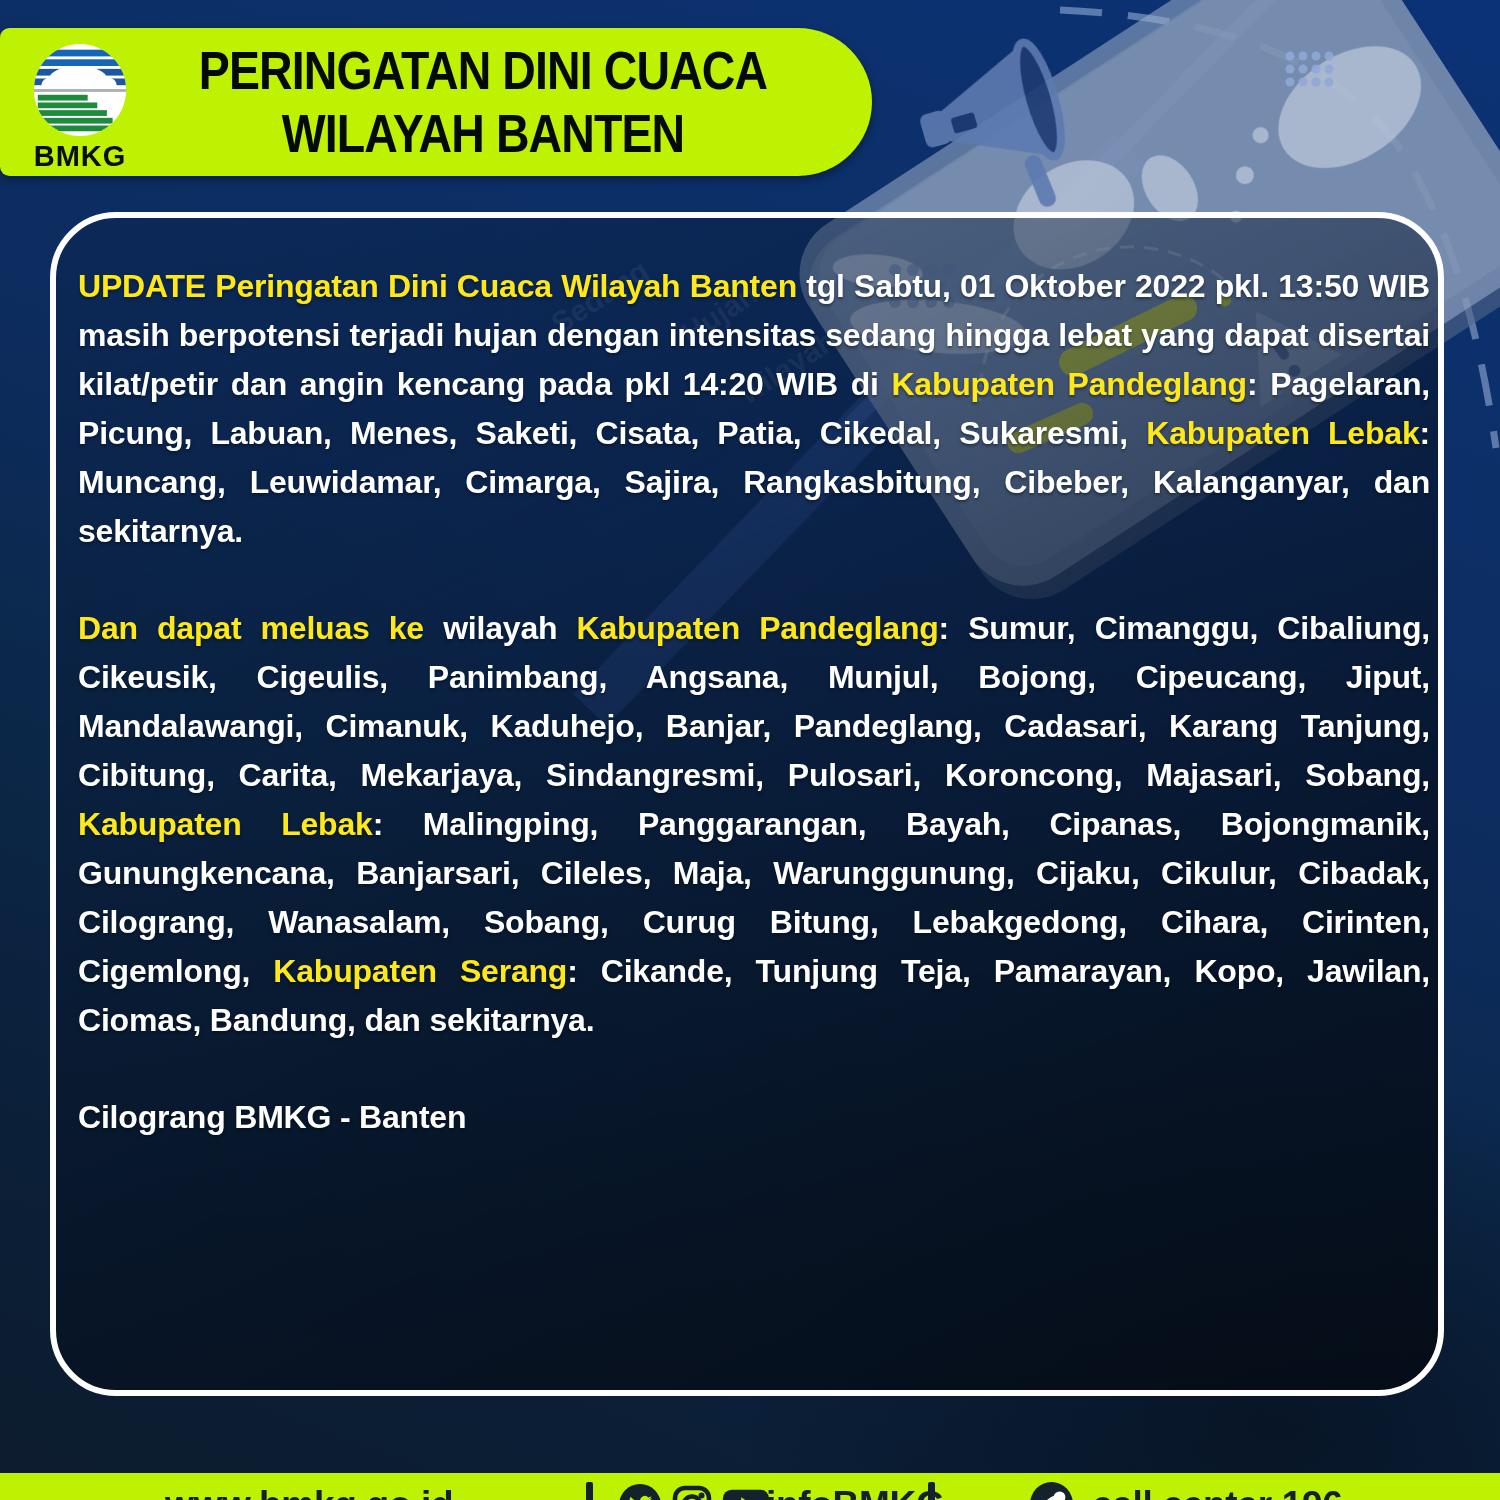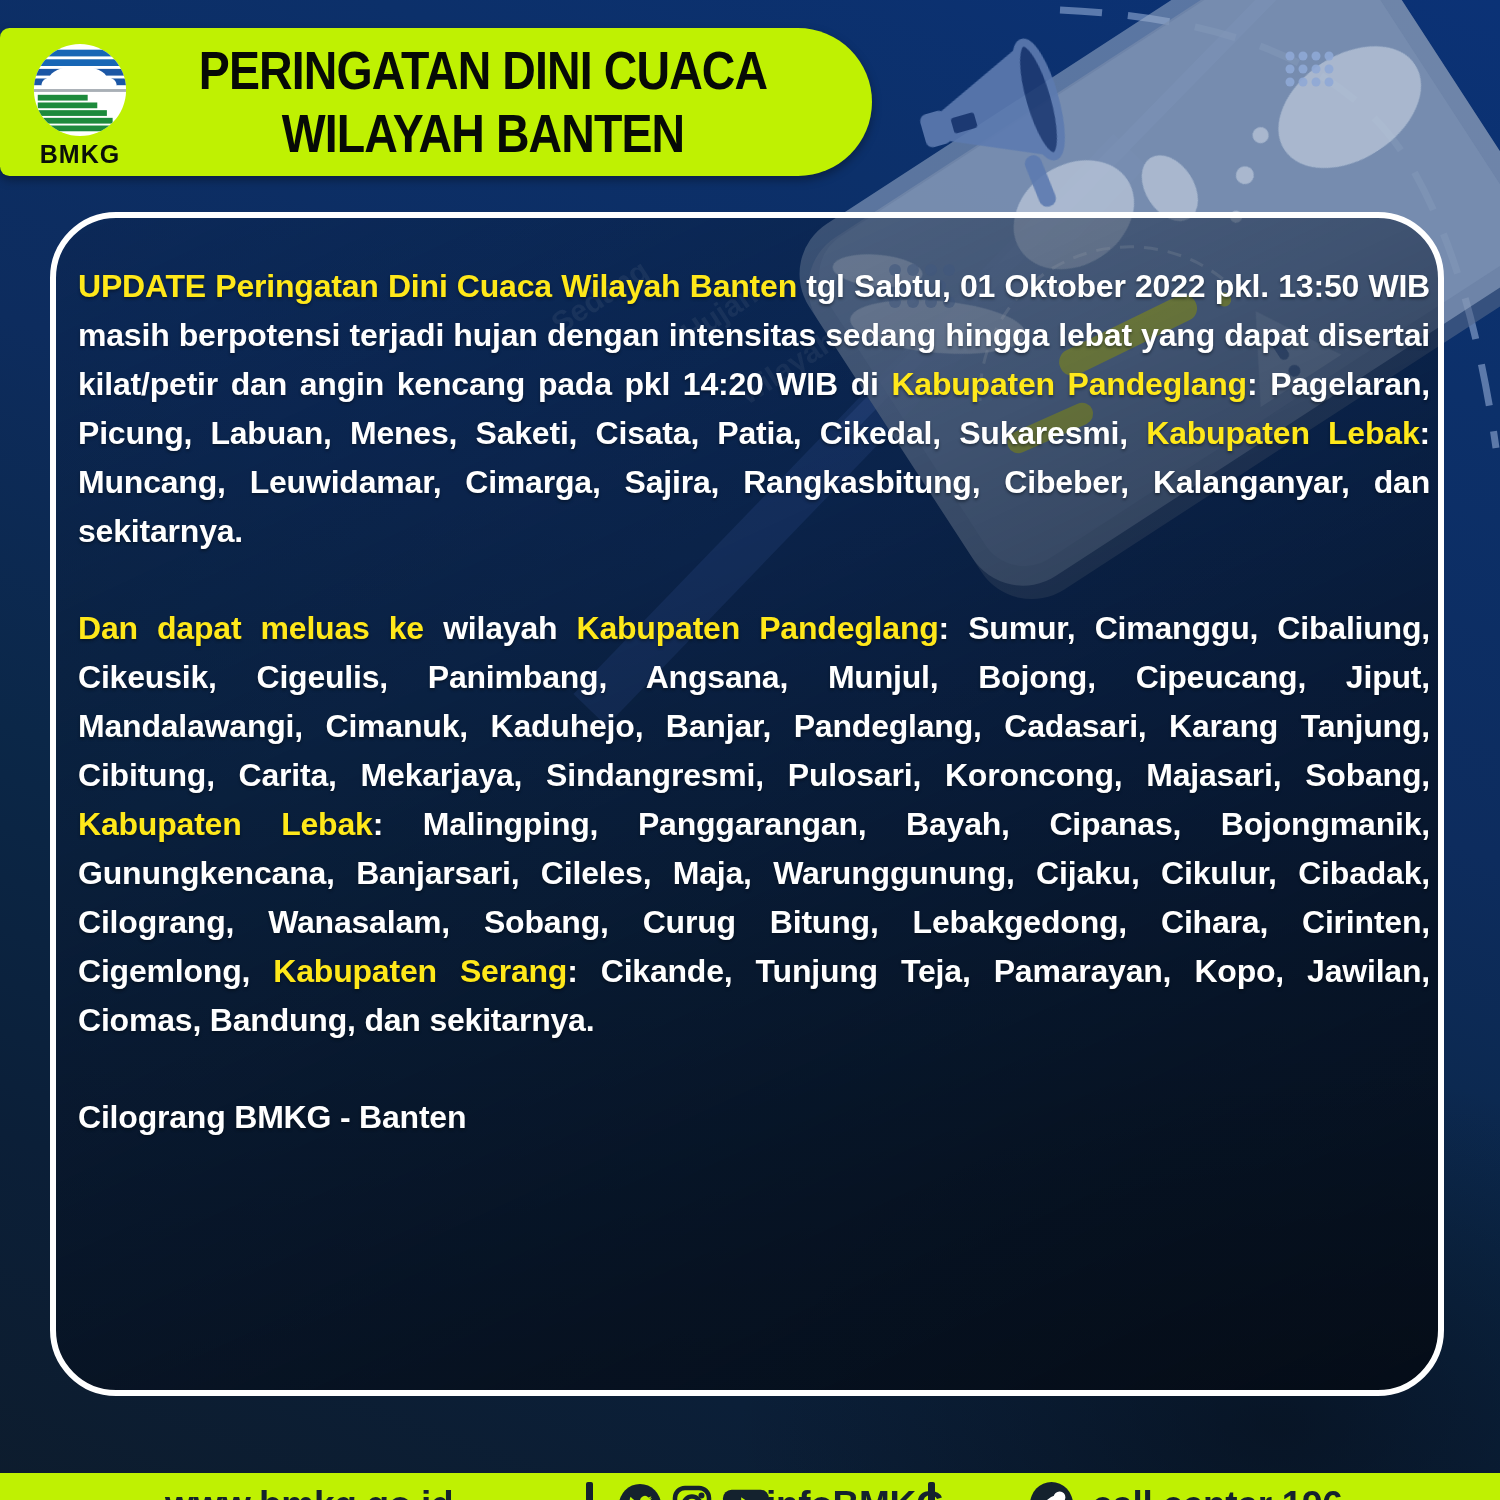--- a/index.html
+++ b/index.html
@@ -15,21 +15,21 @@
 
   
   .banner{
     position:absolute;left:0;top:28px;width:872px;height:148px;z-index:3;
     background:var(--accent-green,#bff102);
     border-radius:10px 78px 78px 10px;
     box-shadow:0 4px 10px rgba(0,0,0,0.35);
   }
   .logo{position:absolute;left:30px;top:14px;width:100px;text-align:center;}
   .logo-label{
-    margin-top:-2px;font-weight:bold;font-size:25px;letter-spacing:1px;color:#0a0f0a;
+    margin-top:-2px;font-weight:bold;font-size:29px;letter-spacing:1px;color:#0a0f0a;
   }
   .title{
     position:absolute;left:140px;right:46px;top:0;height:148px;
     display:flex;flex-direction:column;justify-content:center;align-items:center;
     transform:scaleX(0.86);
   }
   .title div{
     color:#060a06;font-weight:bold;font-size:54px;line-height:63px;letter-spacing:-1px;
     white-space:nowrap;
   }

